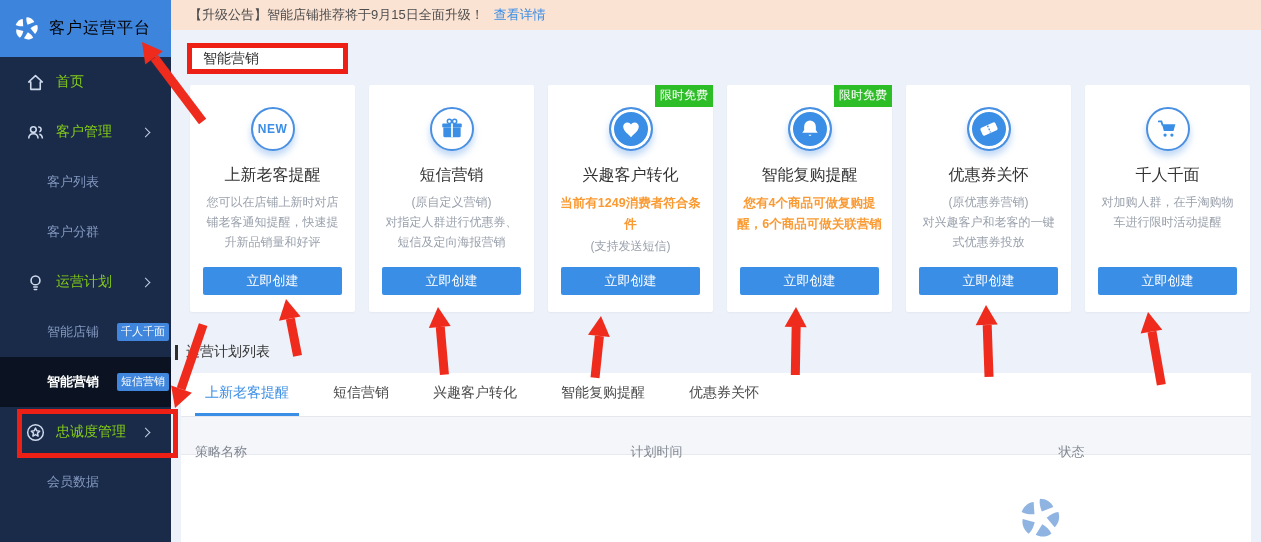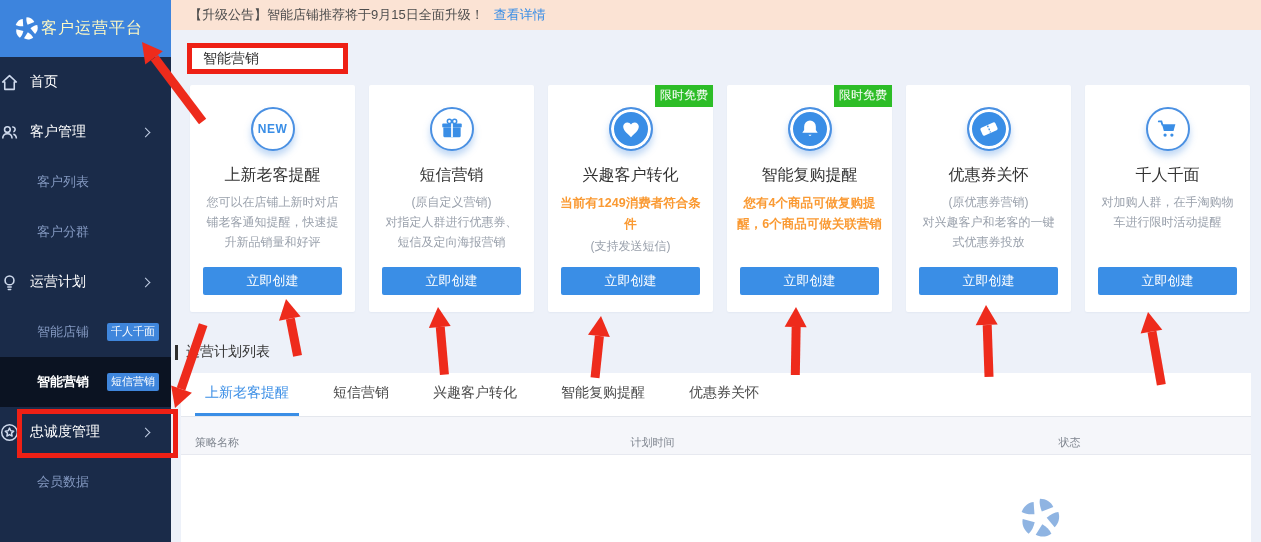--- a/index.html
+++ b/index.html
@@ -3,25 +3,25 @@
 <meta charset="utf-8">
 <style>
   * { margin:0; padding:0; box-sizing:border-box; }
   html,body { width:1261px; height:542px; overflow:hidden; }
   body { font-family:"Liberation Sans","DejaVu Sans",sans-serif; position:relative; background:#edf1f9; font-size:14px; }
 
   
   .sidebar { position:absolute; left:0; top:0; width:171px; height:542px; background:#1a2b49; z-index:5; }
   .logo { height:57px; background:#3d84dd; display:flex; align-items:center; padding-left:13px; cursor:pointer; }
   .logo svg { width:27px; height:27px; flex:0 0 auto; }
-  .logo-title { color:#fef9c3; font-size:16px; margin-left:1px; letter-spacing:1px; white-space:nowrap; }
+  .logo-title { color:#000000; font-size:16px; margin-left:9px; letter-spacing:1px; white-space:nowrap; }
   .menu { display:flex; flex-direction:column; }
-  .mi { height:50px; display:flex; align-items:center; padding-left:0; color:#ffffff; cursor:pointer; position:relative; }
+  .mi { height:50px; display:flex; align-items:center; padding-left:26px; color:#84cc16; cursor:pointer; position:relative; }
   .mi .ic { width:19px; height:19px; margin-right:11px; display:flex; align-items:center; justify-content:center; }
-  .mi.sub { padding-left:37px; color:#8398c0; font-size:13px; }
+  .mi.sub { padding-left:47px; color:#8398c0; font-size:13px; }
   .mi.active { background:#0b1322; color:#ffffff; font-weight:bold; }
   .chev { position:absolute; right:22px; width:7px; height:7px; border-top:1.6px solid #c3d0e6; border-right:1.6px solid #c3d0e6; transform:rotate(45deg); }
   .sbadge { margin-left:18px; background:#3f86dc; color:#fff; font-size:11px; font-weight:normal; padding:2px 4px; border-radius:2px; line-height:1.2; white-space:nowrap; }
 
   
   .banner { position:absolute; left:171px; top:0; width:1090px; height:30px; background:#fbe3d4; display:flex; align-items:center; padding-left:18px; font-size:13px; color:#4d4d4d; z-index:4; }
   .banner a { color:#3a8ee6; text-decoration:none; margin-left:10px; cursor:pointer; }
 
   
   .content { position:absolute; left:171px; top:30px; width:1090px; height:512px; background:#edf1f9; }
@@ -43,21 +43,21 @@
   .cbtn { position:absolute; left:13px; right:13px; bottom:17px; height:28px; background:#3a8ee6; color:#fff; border:none; font-size:13px; cursor:pointer; border-radius:2px; font-family:inherit; }
 
   .list-title { position:absolute; left:4px; top:313px; display:flex; align-items:center; font-size:14px; color:#333; }
   .list-title .bar { width:3px; height:15px; background:#2f2f2f; margin-right:8px; }
 
   .panel { position:absolute; left:10px; top:343px; width:1070px; height:169px; background:#fff; overflow:hidden; }
   .tabs { height:44px; display:flex; align-items:stretch; padding-left:14px; border-bottom:1px solid #e4e7ed; }
   .tab { display:flex; align-items:center; padding:0 10px; margin-right:24px; font-size:14px; color:#4a4a4a; cursor:pointer; border-bottom:3px solid transparent; }
   .tab.active { color:#3a8ee6; border-bottom-color:#3a8ee6; }
   .thead { height:38px; background:#f5f6fa; border-bottom:1px solid #e7e9f0; position:relative; }
-  .thead span { position:absolute; top:6px; line-height:38px; font-size:11px; color:#7f858f; }
+  .thead span { position:absolute; top:16px; line-height:38px; font-size:13px; color:#7f858f; }
   .th1 { left:14px; } .th2 { left:42%; } .th3 { left:82%; }
   .spinner { position:absolute; left:836px; top:122px; width:46px; height:46px; }
 
   
   .ann { z-index:60; pointer-events:none; }
   .rbox { position:absolute; border:5px solid #ee2015; background:transparent; }
   .rbox1 { left:187px; top:43px; width:161px; height:31px; }
   .rbox2 { left:17px; top:409px; width:161px; height:49px; }
   .arrow { position:absolute; width:22px; transform-origin:11px 0; }
   .arrow .head { width:0; height:0; border-left:11px solid transparent; border-right:11px solid transparent; border-bottom:20px solid #ee2b1c; }

